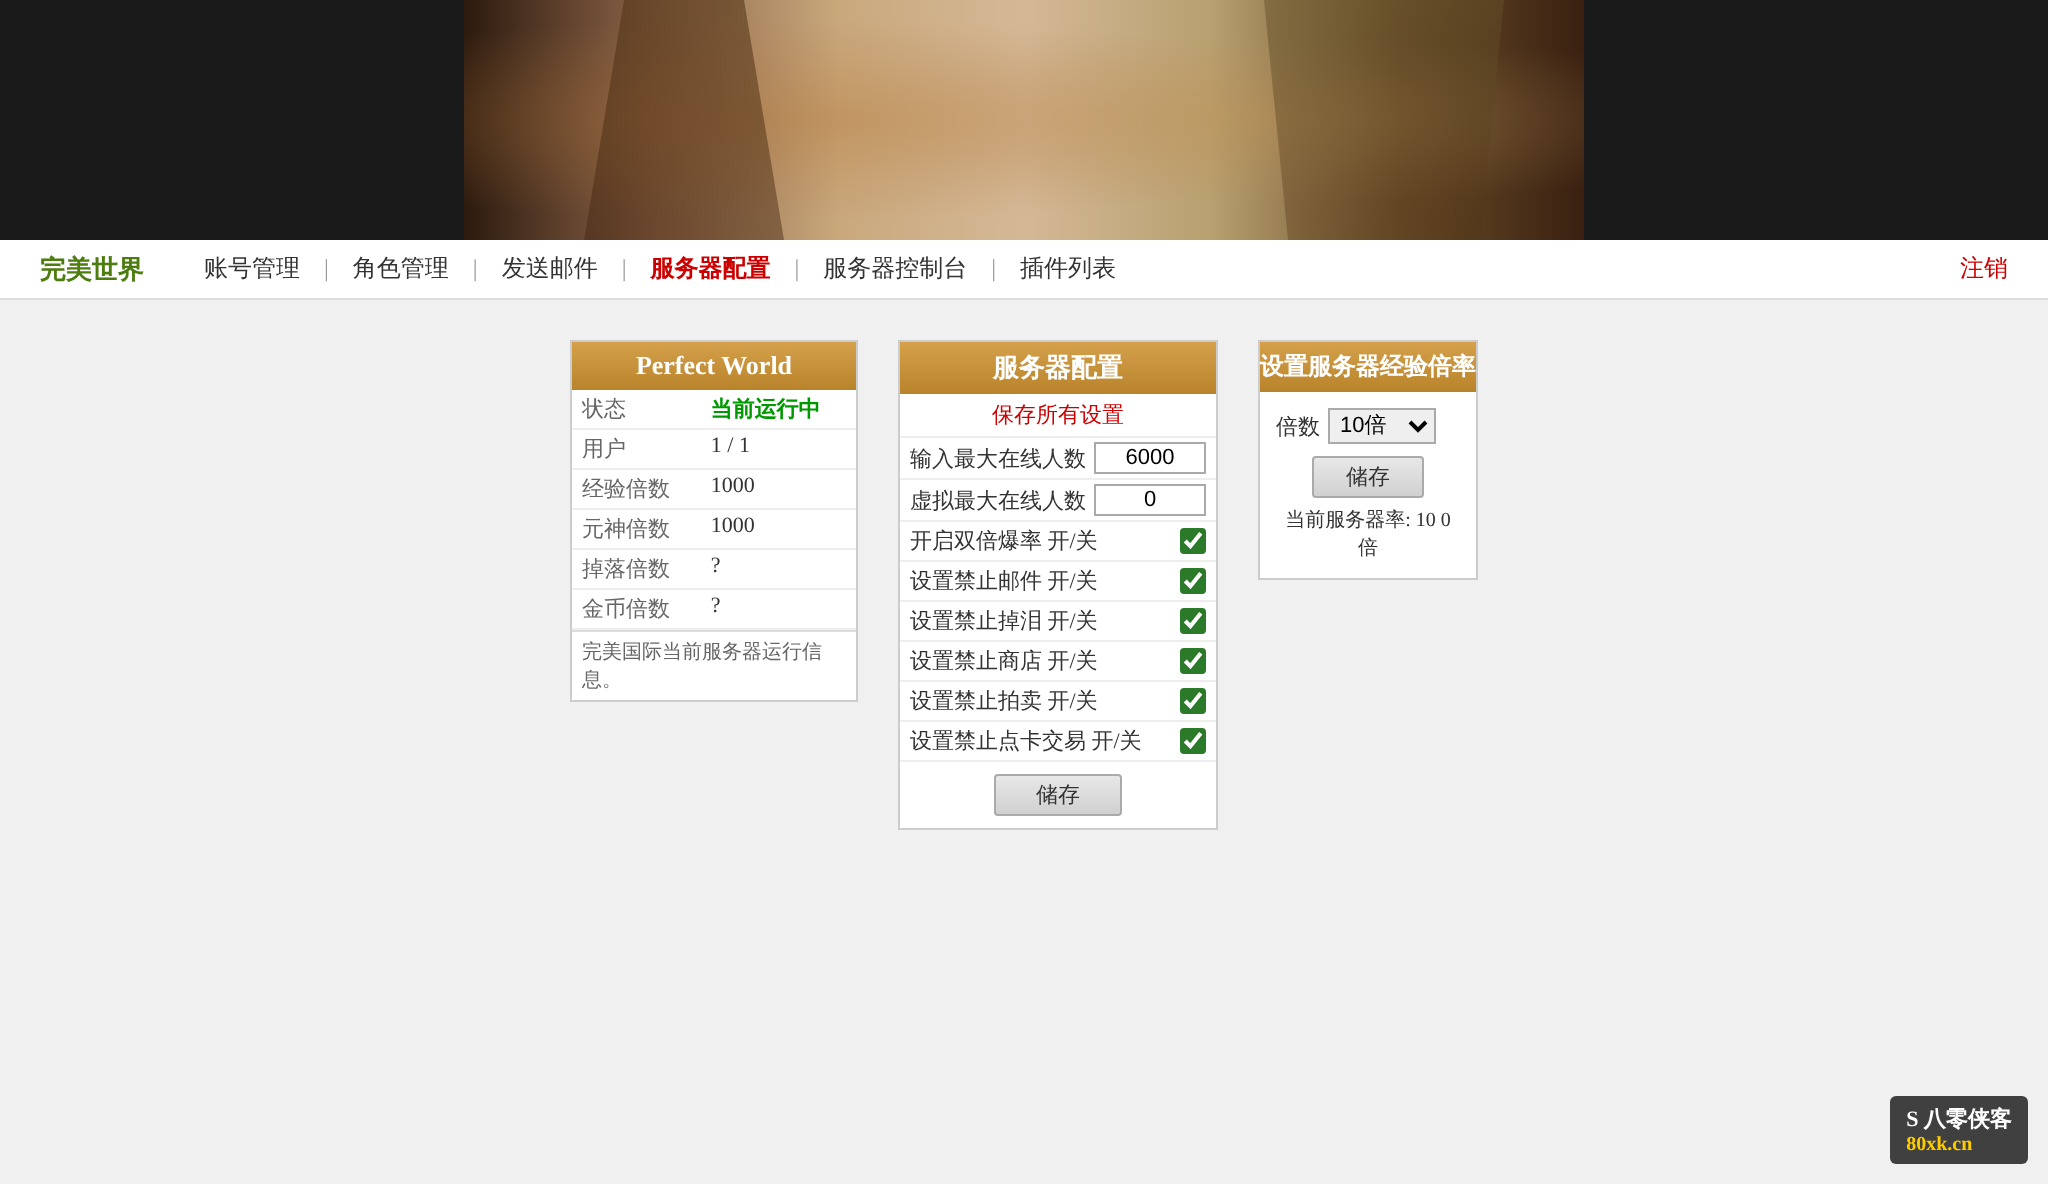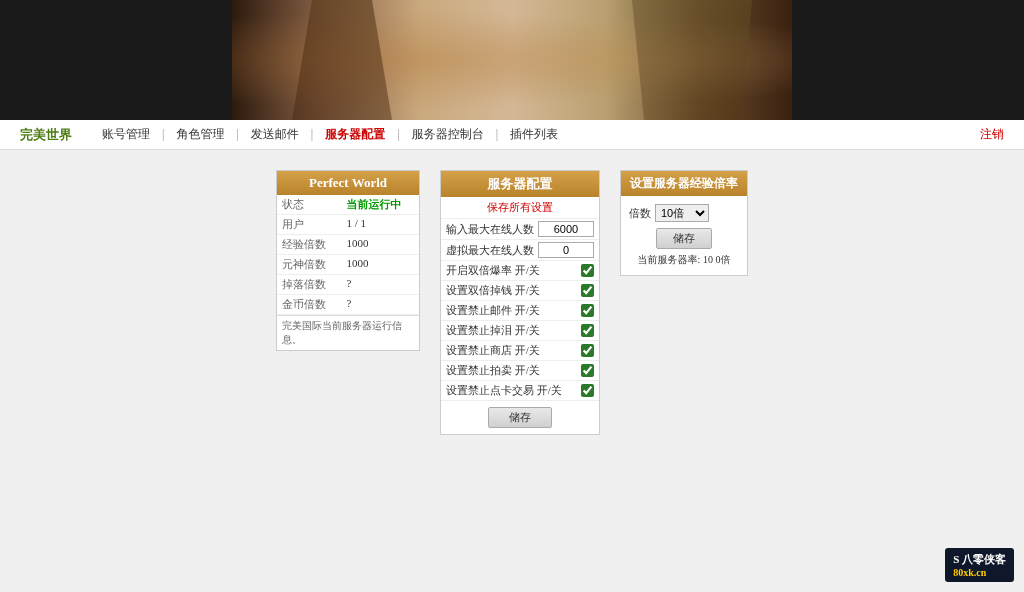--- a/index.html
+++ b/index.html
@@ -187,21 +187,21 @@
       background: linear-gradient(to bottom, #e8e8e8, #d0d0d0);
       border: 1px solid #aaa;
       font-size: 11px;
       cursor: pointer;
       border-radius: 2px;
       color: #333;
     }
 
     
     .exp-rate-panel {
-      width: 128px;
+      width: 110px;
       border: 1px solid #ccc;
       background: #fff;
     }
     .exp-title {
       background: linear-gradient(to bottom, #d4a04a, #b8832a);
       color: #fff;
       text-align: center;
       padding: 4px 0;
       font-size: 12px;
       font-weight: bold;
@@ -238,21 +238,21 @@
       color: #333;
       text-align: center;
       margin-top: 4px;
     }
 
     
     #watermark {
       position: fixed;
       bottom: 10px;
       right: 10px;
-      background: #0f172a;
+      background: #404040;
       color: #fff;
       padding: 4px 8px;
       font-size: 11px;
       border-radius: 3px;
       font-weight: bold;
     }
     .watermark-sub {
       color: #ffcc00;
       font-size: 10px;
     }
@@ -326,24 +326,20 @@
     <div class="config-row">
           <label>输入最大在线人数</label>
           <input type="text" value="6000" style="">
         </div>
         <div class="config-row">
           <label>虚拟最大在线人数</label>
           <input type="text" value="0" style="">
         </div>
         <div class="config-row">
           <label>开启双倍爆率 开/关</label>
-          <input type="checkbox" checked="" style="">
-        </div>
-        <div class="config-row">
-          <label>设置双倍掉钱 开/关</label>
           <input type="checkbox" checked="" style="">
         </div>
         <div class="config-row">
           <label>设置禁止邮件 开/关</label>
           <input type="checkbox" checked="" style="">
         </div>
         <div class="config-row">
           <label>设置禁止掉泪 开/关</label>
           <input type="checkbox" checked="" style="">
         </div>

